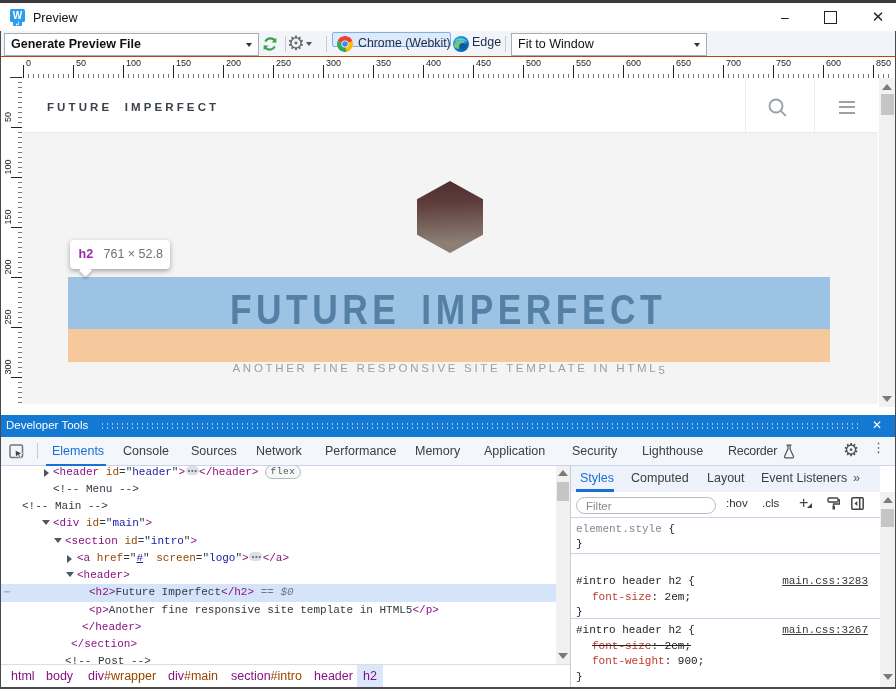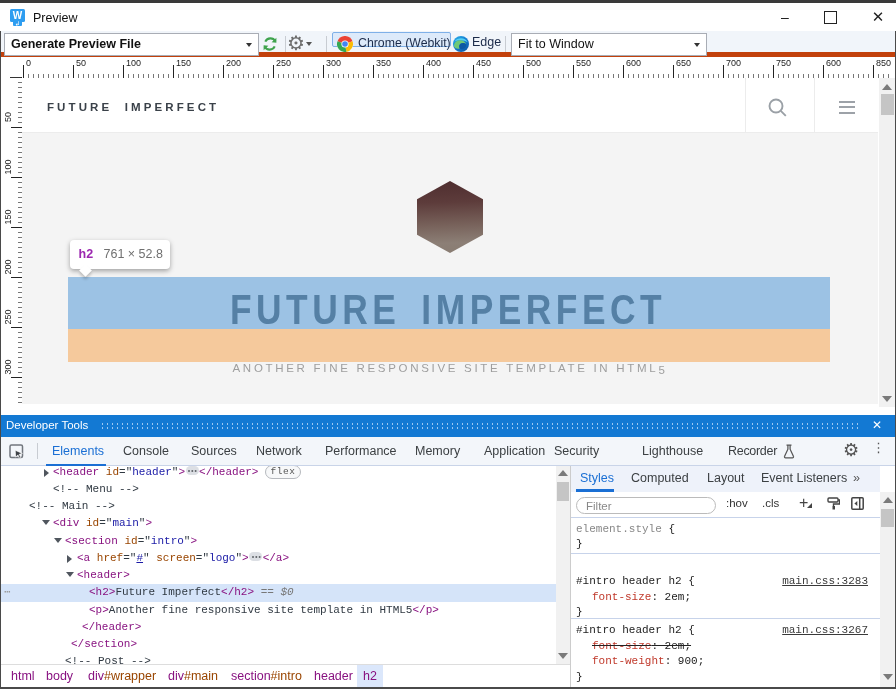--- a/index.html
+++ b/index.html
@@ -6,21 +6,21 @@
   body{width:896px;height:689px;position:relative;overflow:hidden;
        font-family:"Liberation Sans",sans-serif;background:#fff}
   .abs{position:absolute}
   
   #topstrip{left:0;top:0;width:896px;height:3px;background:#3a3a3a}
   #titlebar{left:0;top:3px;width:896px;height:28px;background:#fff}
   #appicon{left:10px;top:6px;width:15px;height:17px}
   #title{left:33px;top:8px;font-size:12.5px;color:#111}
   .wbtn{top:3px;height:26px;width:30px;text-align:center;color:#222}
   
-  #toolbar{left:0;top:31px;width:896px;height:26px;background:#f1f5fa;border-bottom:5px solid #c2410c;box-sizing:border-box}
+  #toolbar{left:0;top:31px;width:896px;height:26px;background:#f1f5fa;border-bottom:1px solid #c2410c;box-sizing:border-box}
   .combo{background:#fff;border:1px solid #a9adb5;box-sizing:border-box;height:23px}
   .combo .txt{position:absolute;left:6px;top:3px;font-size:12.5px;color:#111;white-space:nowrap}
   .caret{position:absolute;width:0;height:0;border-left:3.5px solid transparent;border-right:3.5px solid transparent;border-top:4px solid #333}
   .tsep{position:absolute;top:5px;width:1px;height:16px;background:#c8ccd2}
   #chromebtn{left:332px;top:1px;width:119px;height:15px;background:#ddeafa;border:1px solid #7fb0e8;border-radius:2px;box-sizing:border-box}
   
   #hruler{left:0;top:57px;width:896px;height:21px;background:#fff}
   .htickminor{position:absolute;bottom:0;width:1px;height:4.5px;background:#777}
   .htickmajor{position:absolute;bottom:0;width:1px;height:13px;background:#222}
   .hlabel{position:absolute;top:1px;font-size:9px;color:#222}
@@ -478,37 +478,37 @@
   </svg>
   <div class="tsep" style="left:37px;top:6px"></div>
   <div class="tab" id="eltab" style="left:52px">Elements</div>
   <div id="eltabline"></div>
   <div class="tab" style="left:123px">Console</div>
   <div class="tab" style="left:191px">Sources</div>
   <div class="tab" style="left:256px">Network</div>
   <div class="tab" style="left:325px">Performance</div>
   <div class="tab" style="left:415px">Memory</div>
   <div class="tab" style="left:484px">Application</div>
-  <div class="tab" style="left:554px">Security</div>
+  <div class="tab" style="left:572px">Security</div>
   <div class="tab" style="left:642px">Lighthouse</div>
   <div class="tab" style="left:728px;letter-spacing:-0.3px">Recorder</div>
   <svg style="position:absolute;left:782px;top:7px" width="14" height="15" viewBox="0 0 14 15">
     <path d="M4.5 1.2 H9.5 M5.9 1.2 V5.2 L2.6 12.3 A1.1 1.1 0 0 0 3.6 13.9 H10.4 A1.1 1.1 0 0 0 11.4 12.3 L8.1 5.2 V1.2" fill="none" stroke="#555" stroke-width="1.25"></path>
   </svg>
   <div class="abs" style="left:843px;top:2px;font-size:18px;color:#555">⚙</div>
   <div class="abs" style="left:872px;top:3px;font-size:13px;color:#555;letter-spacing:0">⋮</div>
 </div>
 
 <div class="abs" id="elpanel">
   <div id="selrow"></div>
 
 <div class="row" style="top:-2.3999999999999773px;padding-left:52px"><span class="tag">&lt;header</span> <span class="attr">id</span>="<span class="val">header</span>"<span class="tag">&gt;</span><span class="badge"></span><span class="tag">&lt;/header&gt;</span> <span class="flexbadge">flex</span></div>
     <div class="arr r" style="left:42.5px;top:2.6000000000000227px"></div>
     <div class="row" style="top:14.850000000000023px;padding-left:52px">&lt;!-- Menu --&gt;</div>
-    <div class="row" style="top:32.10000000000002px;padding-left:28px">&lt;!-- Main --&gt;</div>
+    <div class="row" style="top:32.10000000000002px;padding-left:21px">&lt;!-- Main --&gt;</div>
     <div class="row" style="top:49.35000000000002px;padding-left:52px"><span class="tag">&lt;div</span> <span class="attr">id</span>="<span class="val">main</span>"<span class="tag">&gt;</span></div>
     <div class="arr d" style="left:41px;top:54.35000000000002px"></div>
     <div class="row" style="top:66.60000000000002px;padding-left:64px"><span class="tag">&lt;section</span> <span class="attr">id</span>="<span class="val">intro</span>"<span class="tag">&gt;</span></div>
     <div class="arr d" style="left:53px;top:71.60000000000002px"></div>
     <div class="row" style="top:83.85000000000002px;padding-left:76px"><span class="tag">&lt;a</span> <span class="attr">href</span>="<span class="val" style="text-decoration:underline">#</span>" <span class="attr">screen</span>="<span class="val">logo</span>"<span class="tag">&gt;</span><span class="badge"></span><span class="tag">&lt;/a&gt;</span></div>
     <div class="arr r" style="left:65.5px;top:88.85000000000002px"></div>
     <div class="row" style="top:101.10000000000002px;padding-left:76px"><span class="tag">&lt;header&gt;</span></div>
     <div class="arr d" style="left:64.5px;top:106.10000000000002px"></div>
     <div class="row" style="top:118.35000000000002px;padding-left:88px"><span class="tag">&lt;h2&gt;</span>Future Imperfect<span class="tag">&lt;/h2&gt;</span> <span style="color:#777">== <i>$0</i></span></div>
     <div class="row" style="top:135.60000000000002px;padding-left:88px"><span class="tag">&lt;p&gt;</span>Another fine responsive site template in HTML5<span class="tag">&lt;/p&gt;</span></div>

